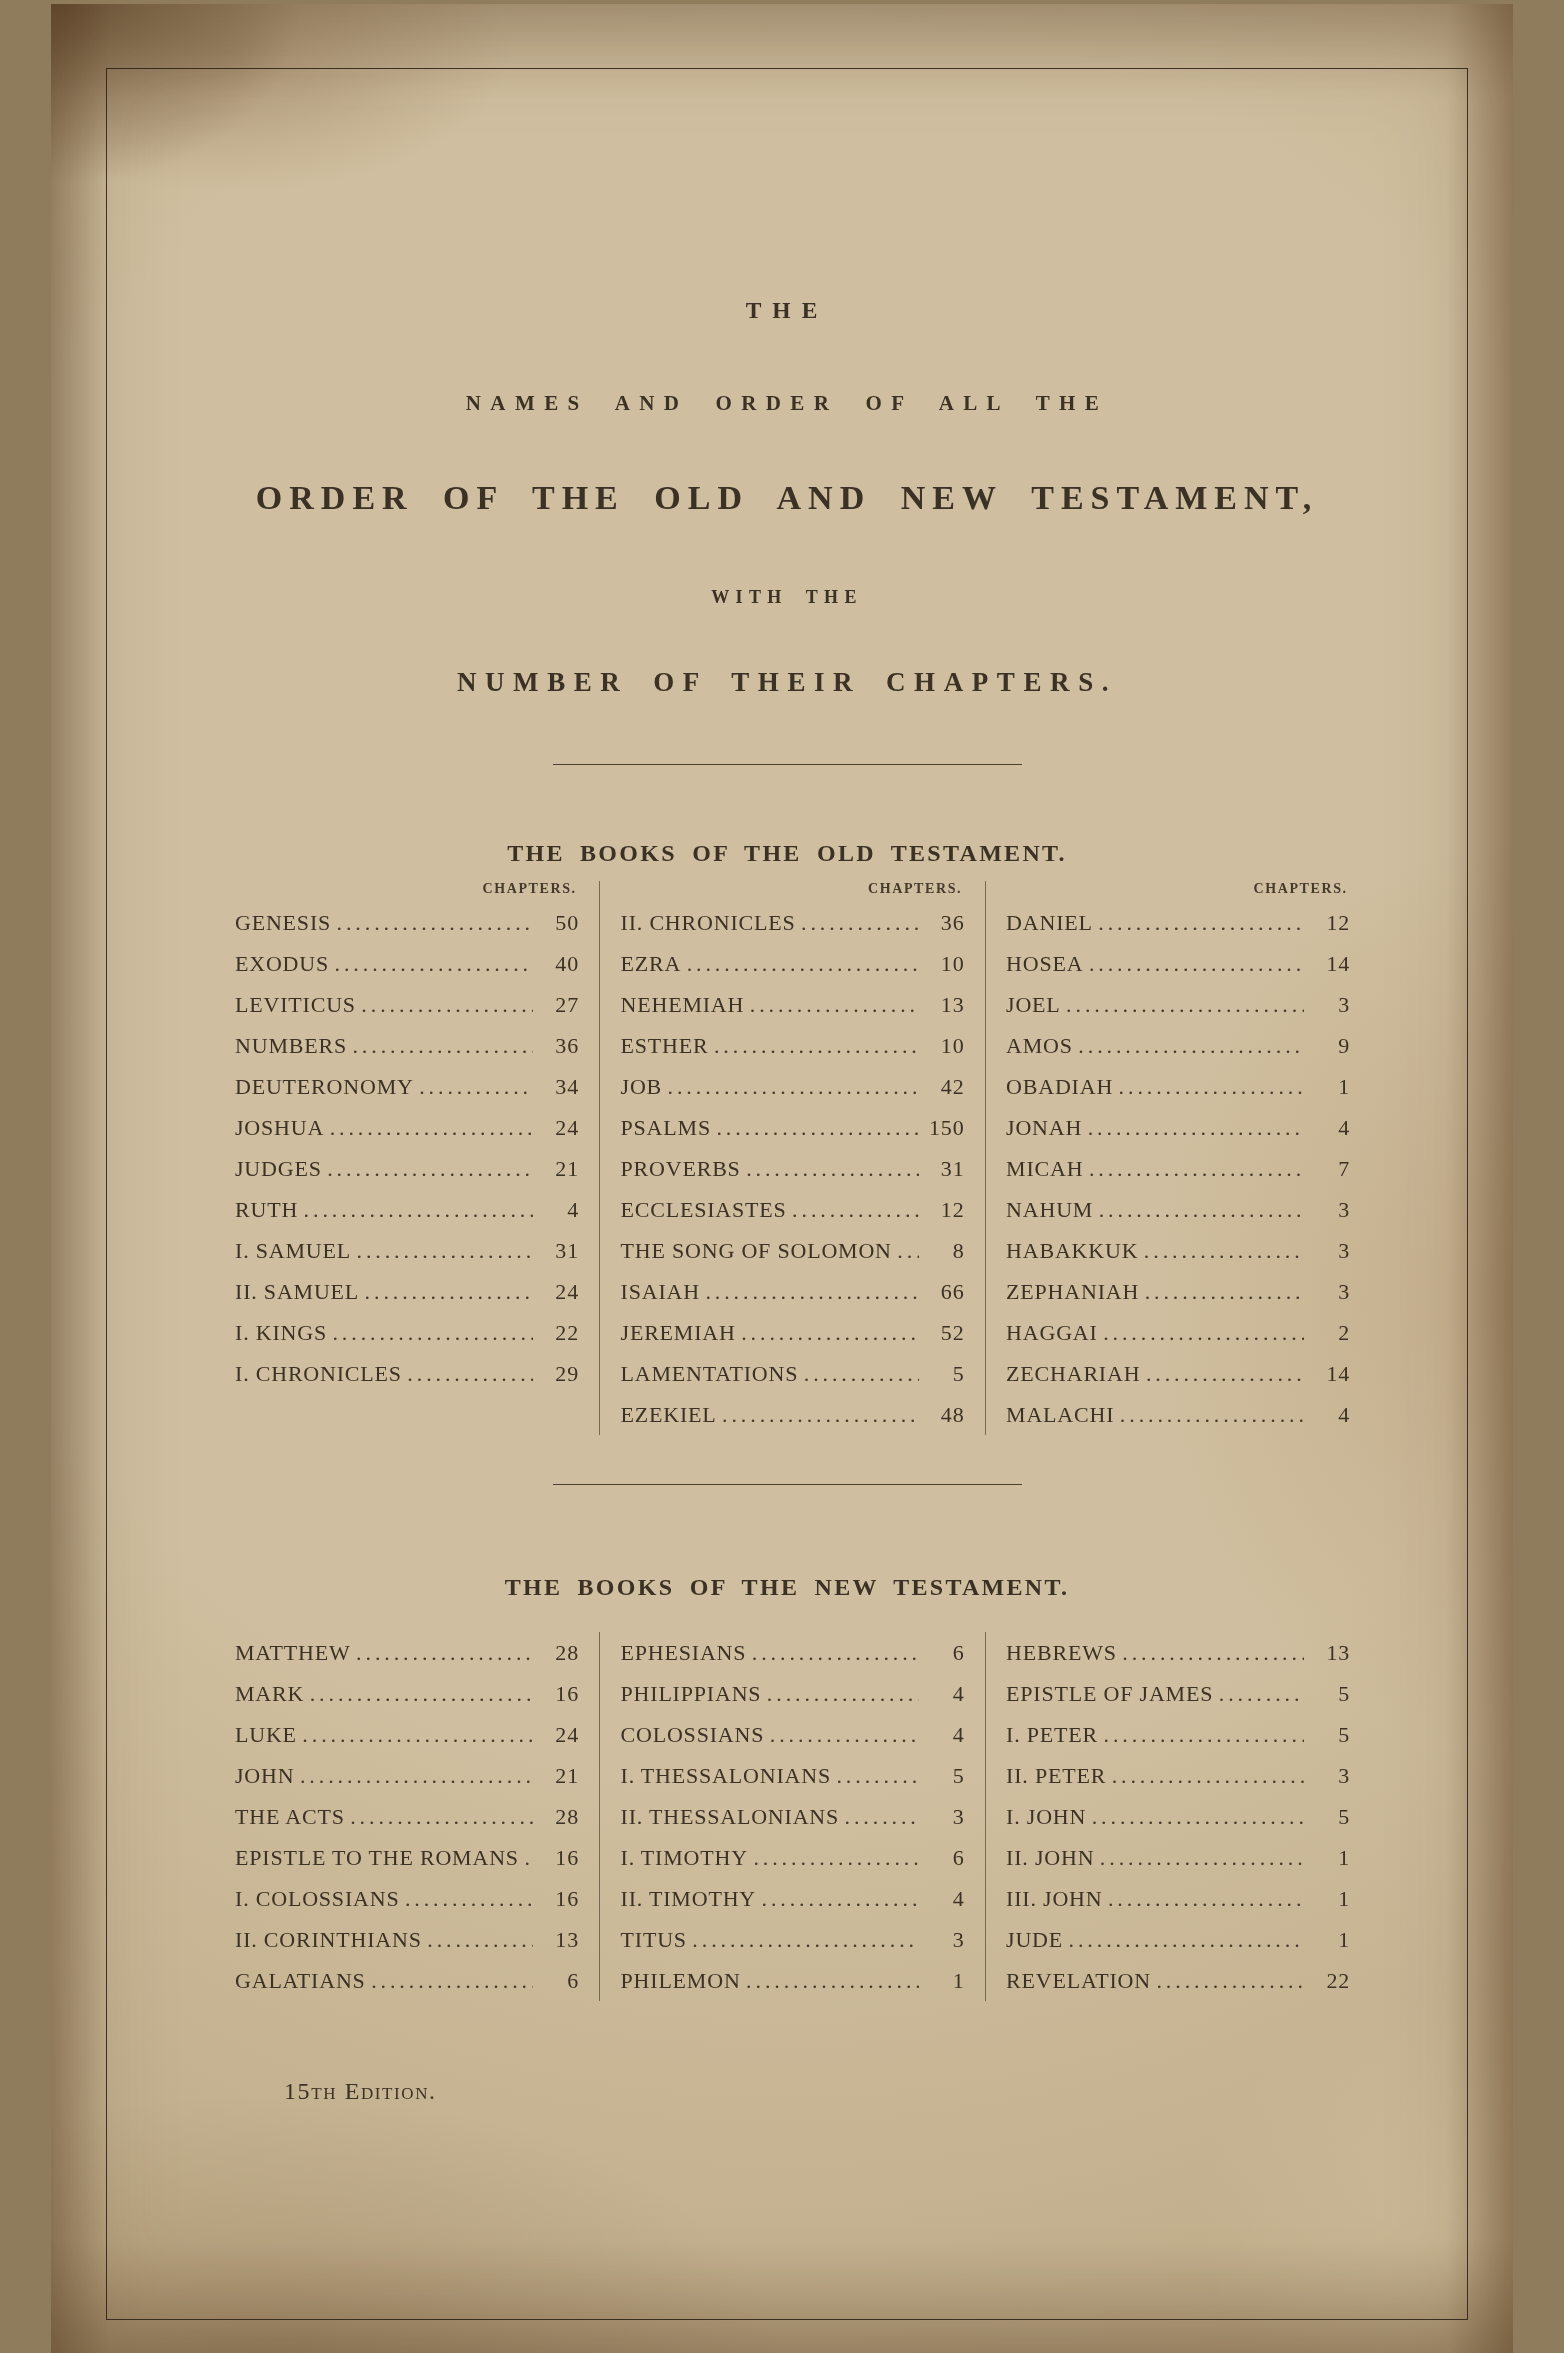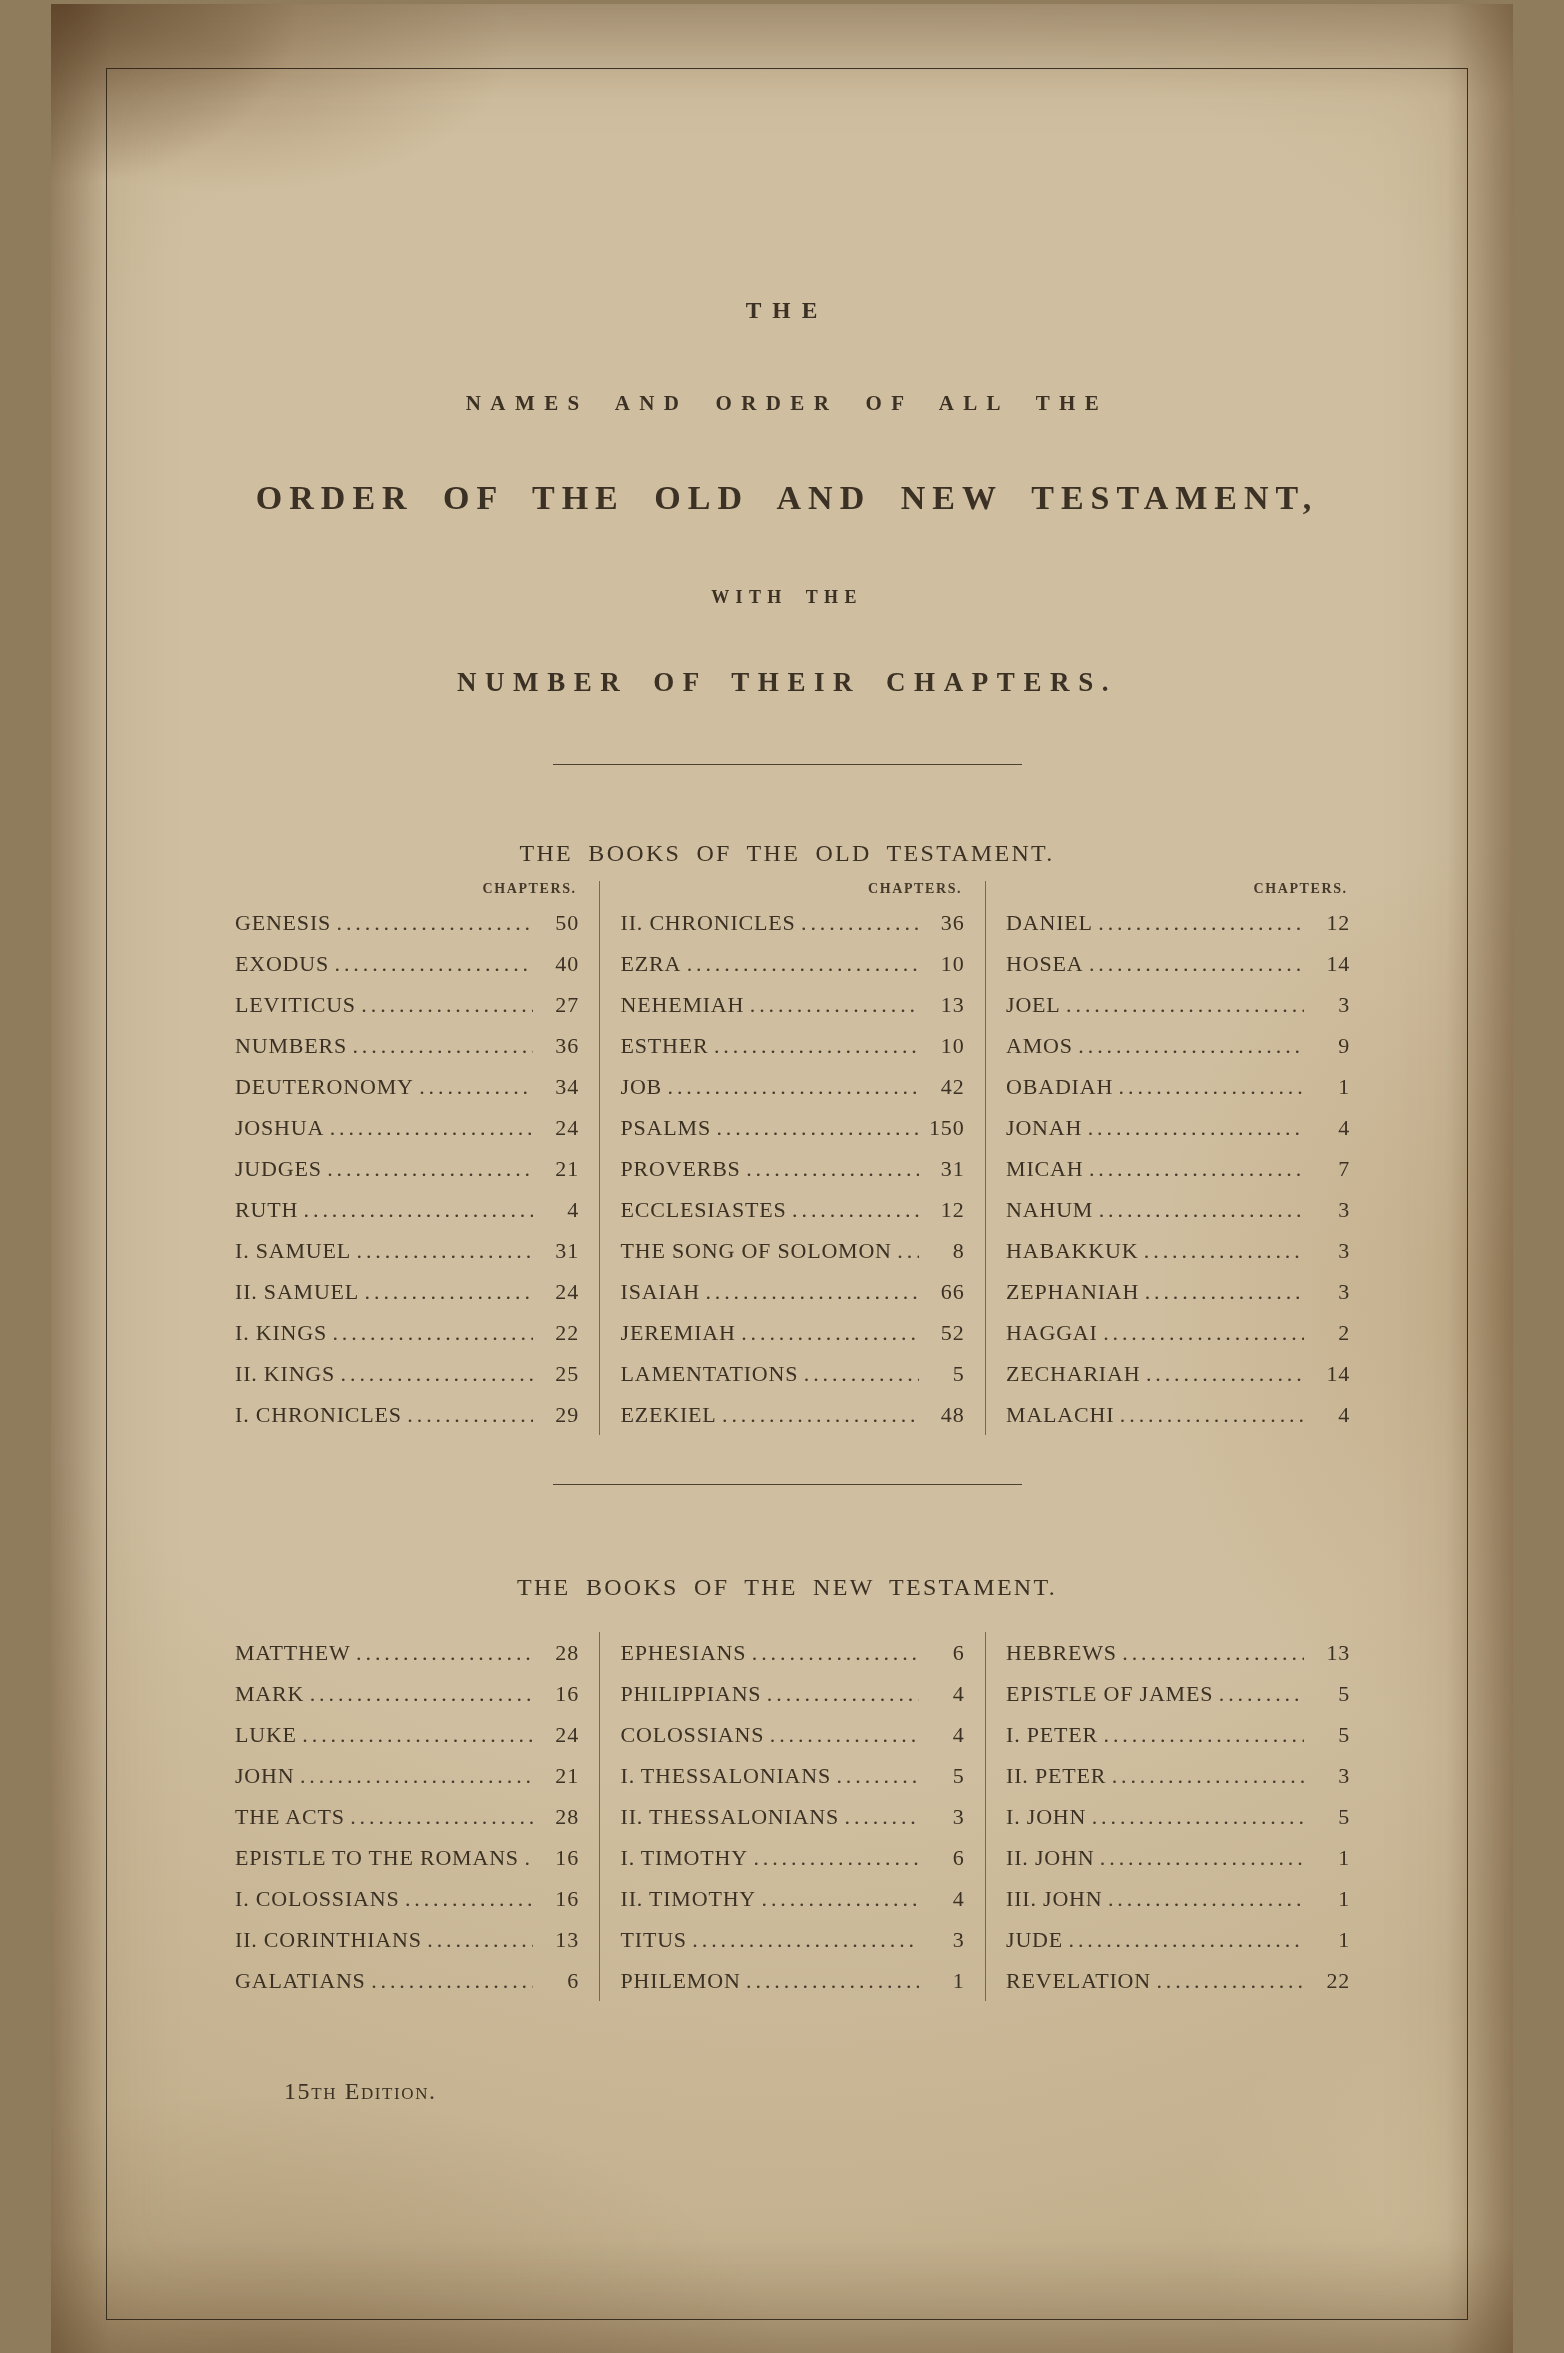--- a/index.html
+++ b/index.html
@@ -42,21 +42,21 @@
 
   .rule {
     width:469px; margin:66px auto 0;
     border:none; border-top:1.6px solid rgba(54,43,30,.85);
   }
   .rule.mid { margin-top:49px; }
 
   .section-heading {
     margin-top:75px;
     text-align:center;
-    font-size:24px; font-weight:normal;
+    font-size:24px; font-weight:bold;
     letter-spacing:2.3px; word-spacing:7px;
   }
   .section-heading.nt { margin-top:89px; }
 
   .table { display:flex; margin:14px 117px 0 128px; align-items:stretch; }
   .table.nt { margin-top:31px; }
   .colwrap { flex:1; padding:0 20.3px; min-width:0; }
   .colwrap:first-child { padding-left:0; }
   .colwrap:last-child  { padding-right:0; }
   .colwrap + .colwrap  { border-left:1.2px solid rgba(74,60,42,.65); }
@@ -173,25 +173,20 @@
                 <span class="leader"></span>
                 <span class="bnum">24</span>
               </div>
 
               <div class="entry">
                 <span class="bname">I. KINGS</span>
                 <span class="leader"></span>
                 <span class="bnum">22</span>
               </div>
 
-              <div class="entry">
-                <span class="bname">II. KINGS</span>
-                <span class="leader"></span>
-                <span class="bnum">25</span>
-              </div>
 
               <div class="entry">
                 <span class="bname">I. CHRONICLES</span>
                 <span class="leader"></span>
                 <span class="bnum">29</span>
               </div>
             </div>
         </div>
         <div class="colwrap">
           <div class="chapters-label">CHAPTERS.</div>

